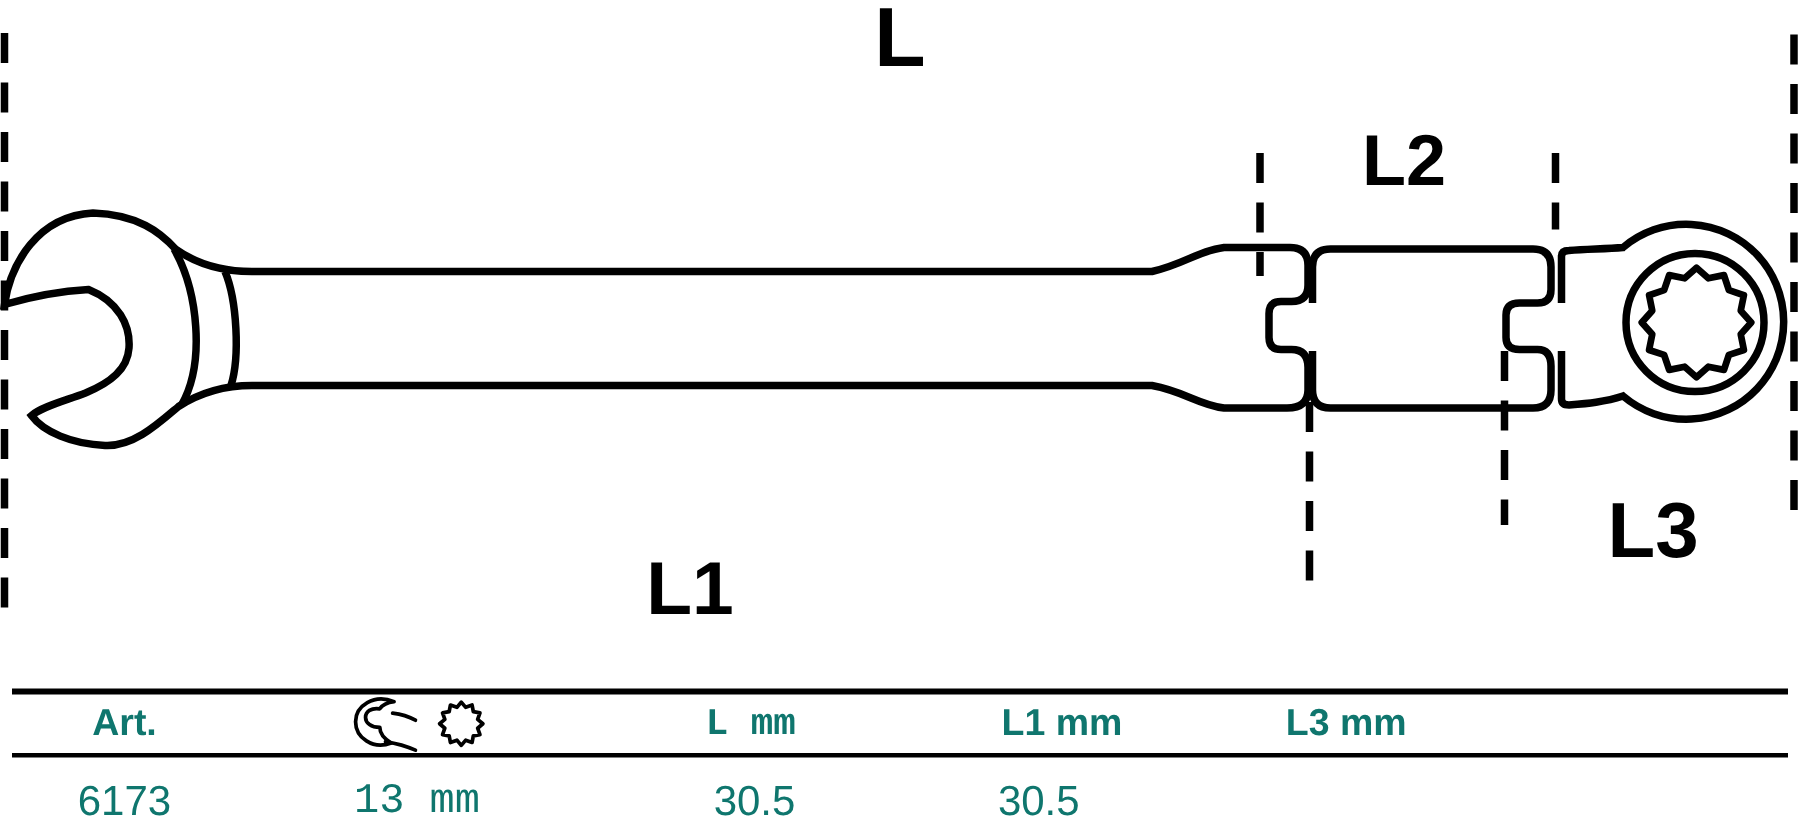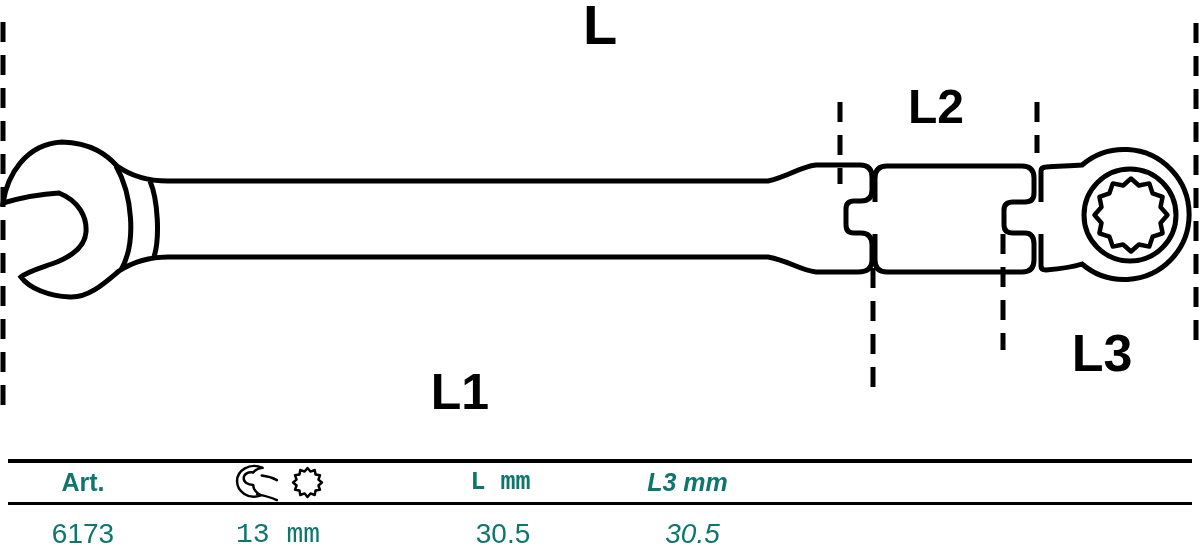--- a/index.html
+++ b/index.html
@@ -9,21 +9,21 @@
   .drawing{position:absolute;left:0;top:0;}
   .dim-label{font-family:"Liberation Sans", sans-serif;font-weight:bold;fill:#000;}
   
   .spec-table{position:absolute;left:8px;top:459px;width:1184px;
               border-top:4px solid #000;border-bottom:4px solid #000;color:#0f766e;}
   .trow{display:flex;align-items:center;}
   .trow.thead{height:39px;border-bottom:3px solid #000;font-weight:bold;font-size:25px;}
   .trow.tvals{height:36px;font-size:28px;margin-top:11px;}
   .cell{display:flex;align-items:center;justify-content:center;text-align:center;}
   .c1{width:150px;} .c2{width:240px;font-family:Liberation Mono, monospace;} .c3{width:205px;font-family:Liberation Mono, monospace;}
-  .c4{width:210px;} .c5{width:210px;} .c6{width:169px;font-style:italic;}
+  .c4{width:210px;} .c5{width:210px;} .c6{width:169px;}
   .icon-pair{display:flex;align-items:center;gap:10px;}
 </style>
 </head>
 <body>
 
 <div class="stage">
 
   <svg class="drawing" width="1200" height="546" viewBox="0 0 1200 546">
 
     <g fill="#ffffff" stroke="#000000" stroke-width="5">
@@ -86,20 +86,21 @@
           </svg>
           <svg width="33" height="33" viewBox="0 0 32 32" fill="none" stroke="#000" stroke-width="2.4" stroke-linejoin="round">
             <polygon points="30,16 26.6,18.9 28.1,23 23.8,23.8 23,28.1 18.9,26.6 16,30
                              13.2,26.6 9,28.1 8.2,23.8 3.9,23 5.4,18.9 2,16 5.4,13.2
                              3.9,9 8.2,8.2 9,3.9 13.2,5.4 16,2 18.9,5.4 23,3.9 23.8,8.2
                              28.1,9 26.6,13.2"></polygon>
           </svg>
         </span>
       </div>
       <div class="cell c3">L mm</div>
+      <div class="cell c4">L1 mm</div>
       <div class="cell c6">L3 mm</div>
     </div>
     <div class="trow tvals">
       <div class="cell c1">6173</div>
       <div class="cell c2">13 mm</div>
       <div class="cell c5">30.5</div>
       <div class="cell c6">30.5</div>
     </div>
   </div>
 </div>

